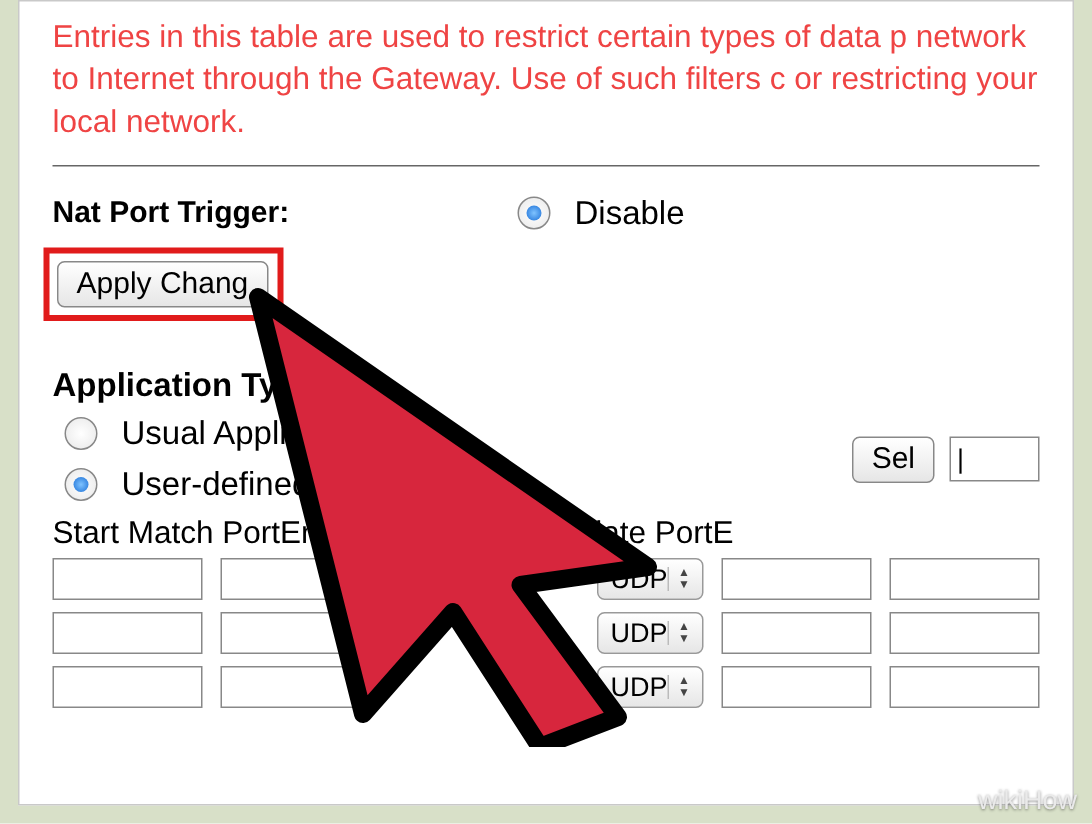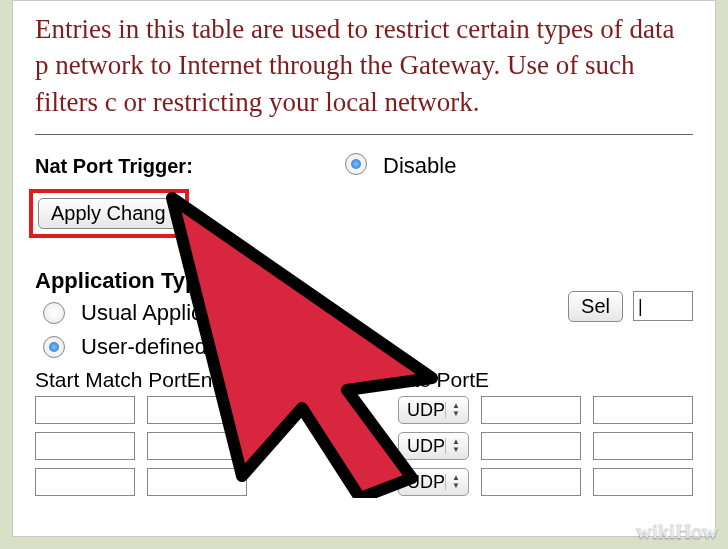--- a/index.html
+++ b/index.html
@@ -16,43 +16,43 @@
       left: 12px;
       top: 0;
       width: 704px;
       height: 537px;
       background: #ffffff;
       border: 1px solid #c9c9c9;
       padding: 10px 22px 0 22px;
       overflow: hidden;
     }
     .description {
-      font-size: 27px;
+      font-size: 21px;
       line-height: 1.35;
-      color: #7f1d1d;
+      color: #ef4444;
       margin-bottom: 10px;
-      font-family: Liberation Serif, serif;
     }
     hr.divider {
       border: none;
       border-top: 1px solid #666;
       margin: 14px 0 18px 0;
     }
     .row-trigger {
       display: flex;
       align-items: center;
       margin-bottom: 10px;
     }
     .label-bold {
       font-size: 20px;
       font-weight: bold;
       width: 310px;
     }
     .radio-wrap {
       display: flex;
+      align-items: center;
       gap: 16px;
     }
     .radio {
       width: 22px;
       height: 22px;
       border: 1px solid #888;
       border-radius: 50%;
       display: inline-flex;
       align-items: center;
       justify-content: center;
@@ -155,22 +155,22 @@
       line-height: 8px;
       color: #444;
       border-left: 1px solid #bbb;
       padding-left: 6px;
     }
     .spacer-gap-left { width: 256px; }
     .watermark {
       position: absolute;
       right: 4px;
       bottom: 4px;
-      font-family: Liberation Serif, serif;
-      font-size: 22px;
+      font-family: Liberation Sans, sans-serif;
+      font-size: 18px;
       color: #eaeaea;
       text-shadow: 0 1px 2px rgba(0,0,0,0.45);
       padding: 1px 6px;
     }
     .cursor-overlay {
       position: absolute;
       left: 132px;
       top: 158px;
       width: 360px;
       height: 340px;

